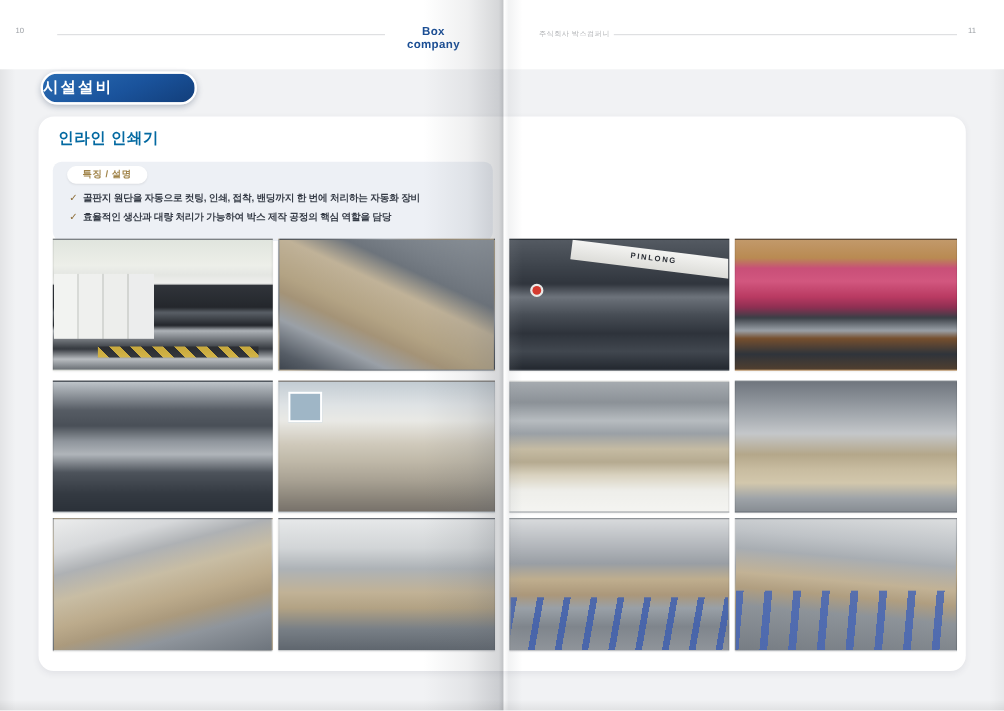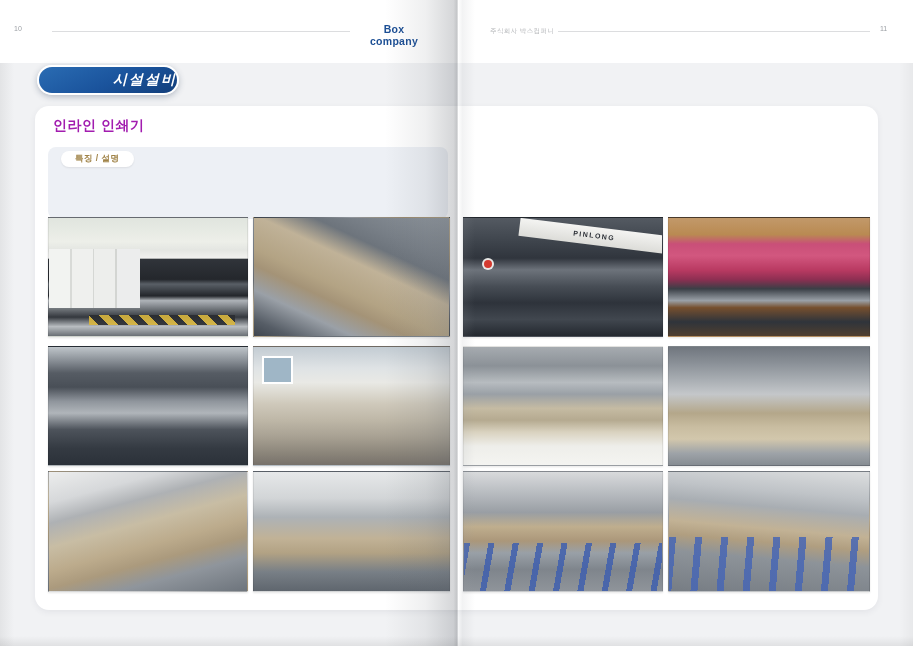--- a/index.html
+++ b/index.html
@@ -21,27 +21,27 @@
   .rule-right{left:558px;width:312px;}
   .brand-logo{position:absolute;left:358px;top:23px;width:72px;text-align:center;
     font-size:10.5px;font-weight:bold;color:#1b4e94;letter-spacing:.3px;}
   .company-name{position:absolute;left:490px;top:27px;font-size:6.5px;color:#b2b4b7;letter-spacing:.4px;}
 
   
   .badge{position:absolute;left:37px;top:65px;width:142px;height:30px;border-radius:17px;
     background:linear-gradient(155deg,#2a6cb3 0%,#1a539c 55%,#123e7a 100%);
     border:2.5px solid #ffffff;box-sizing:border-box;
     box-shadow:0 2px 6px rgba(40,60,90,.30);
-    display:flex;align-items:center;justify-content:flex-end;font-style:italic;}
+    display:flex;align-items:center;justify-content:flex-start;}
   .badge span{color:#ffffff;font-weight:bold;font-size:14px;letter-spacing:2px;}
 
   
   .card{position:absolute;left:35px;top:106px;width:843px;height:504px;background:#ffffff;
     border-radius:14px;box-shadow:0 2px 6px rgba(60,70,90,.08);}
-  .section-title{position:absolute;left:53px;top:117px;font-size:14px;font-weight:bold;color:#a21caf;letter-spacing:.5px;}
+  .section-title{position:absolute;left:53px;top:117px;font-size:14px;font-weight:bold;color:#0369a1;letter-spacing:.5px;}
 
   
   .feature-box{position:absolute;left:48px;top:147px;width:400px;height:72px;background:#edf0f5;border-radius:8px;}
   .feature-label{position:absolute;left:13px;top:4px;background:#ffffff;border-radius:9px;
     padding:2px 14px;font-size:8.5px;font-weight:bold;color:#a08348;letter-spacing:.5px;
     box-shadow:0 1px 2px rgba(0,0,0,.08);}
   .feature-list{position:absolute;left:15px;top:25px;right:8px;}
   .feature-item{font-size:8.8px;font-weight:600;color:#353b46;line-height:1.8;white-space:nowrap;letter-spacing:-.2px;}
   .feature-item .check{color:#8a6a33;margin-right:5px;font-size:9px;}
 
@@ -123,20 +123,28 @@
   <div class="badge">
     <span>시설설비</span>
   </div>
 
   <div class="card"></div>
 
   <div class="section-title">인라인 인쇄기</div>
 
   <div class="feature-box">
     <div class="feature-label">특징 / 설명</div>
+    <div class="feature-list">
+      <div class="feature-item">
+        <span class="check">✓</span><span>골판지 원단을 자동으로 컷팅, 인쇄, 접착, 밴딩까지 한 번에 처리하는 자동화 장비</span>
+      </div>
+      <div class="feature-item">
+        <span class="check">✓</span><span>효율적인 생산과 대량 처리가 가능하여 박스 제작 공정의 핵심 역할을 담당</span>
+      </div>
+    </div>
   </div>
 
   <div class="photo p1 ph1" title="inline printer full view with white cabinets and hazard stripe"></div>
   <div class="photo p2 ph2" title="corrugated sheet close-up inside machine"></div>
   <div class="photo p3 ph3" title="conveyor frame section of inline printer"></div>
   <div class="photo p4 ph4" title="folder-gluer machine inside plant room"></div>
   <div class="photo p5 ph5" title="stacked die-cut corrugated sheets"></div>
   <div class="photo p6 ph6" title="feeder unit with control buttons and sheets"></div>
   <div class="photo p7 ph7" title="operator control panel with PINLONG beam">
     <div class="machine-beam">

